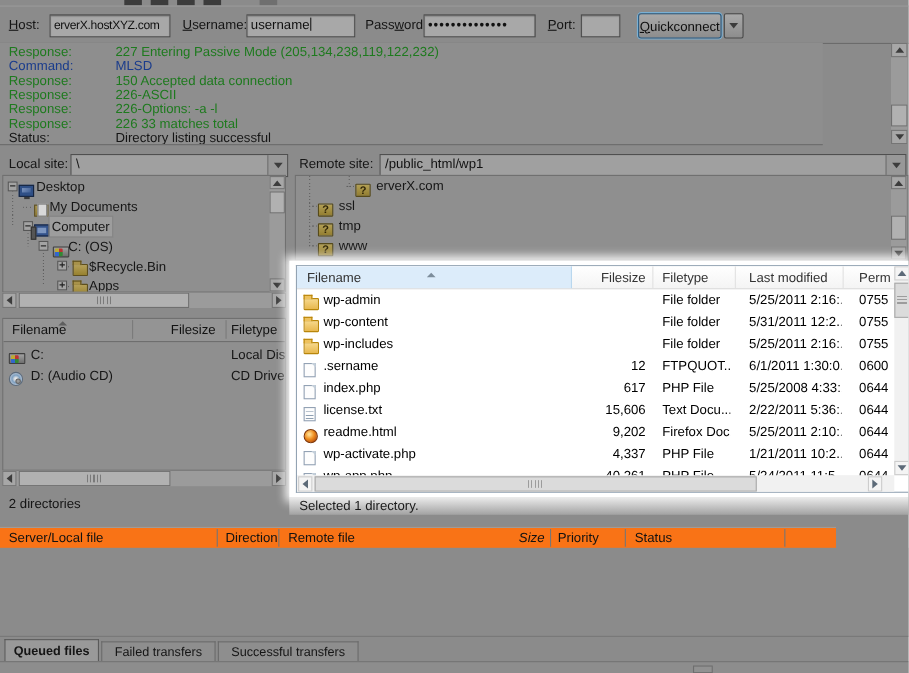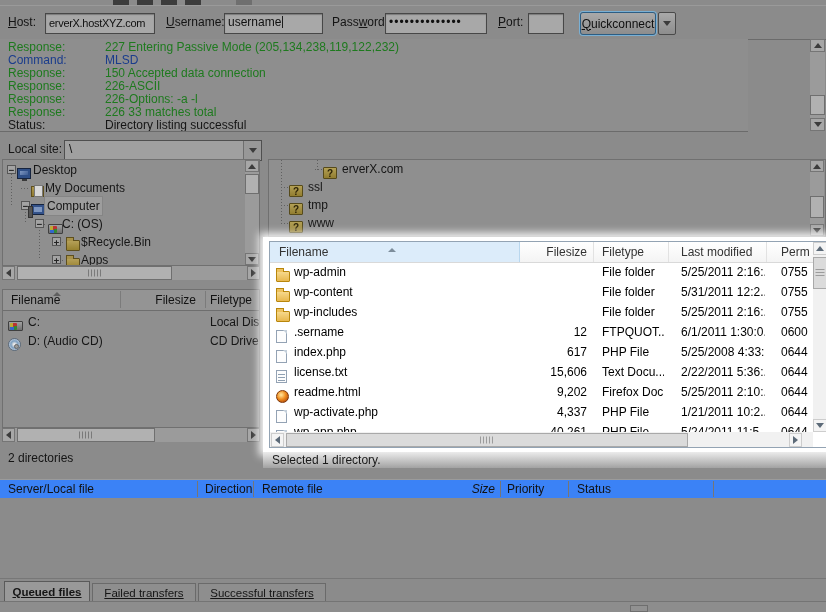--- a/index.html
+++ b/index.html
@@ -87,27 +87,27 @@
   .rc-mod{position:absolute;left:411px;width:84px;overflow:hidden;}
   .rc-perm{position:absolute;left:511px;width:31px;overflow:hidden;}
   .row-ic{position:absolute;left:6px;top:4px;}
 
   
   #remote-status{position:absolute;left:263px;top:452px;width:563px;height:16px;
                  background:linear-gradient(#ececec,#a2a2a2);color:#1a1a1a;line-height:16px;}
   #local-status{position:absolute;left:0;top:449px;width:262px;height:19px;line-height:19px;color:#141414;}
 
   
-  #queue-head{position:absolute;left:0;top:479px;width:826px;height:19px;background:#3b82f6;
+  #queue-head{position:absolute;left:0;top:479px;width:760px;height:19px;background:#f97316;
               border-top:1px solid #9b9b9b;border-bottom:1px solid #747474;}
   #queue-head .hcell{position:absolute;top:2px;color:#121212;}
   #queue-head .hdiv{height:16px;background:#767676;}
   #queue-body{position:absolute;left:0;top:498px;width:826px;height:80px;background:#8b8b8b;border-bottom:1px solid #777;}
   .tab{position:absolute;top:583px;height:18px;background:#8e8e8e;border:1px solid #6a6a6a;border-bottom:none;
-       display:flex;align-items:center;justify-content:center;font-size:11.5px;color:#151515;box-sizing:border-box;text-decoration:underline;}
+       display:flex;align-items:center;justify-content:center;font-size:11.5px;color:#151515;box-sizing:border-box;}
   .tab.active{top:581px;height:20px;background:#999999;border-color:#5a5a5a;font-weight:bold;}
   #bottom-strip{position:absolute;left:0;top:601px;width:826px;height:11px;background:#8d8d8d;border-top:1px solid #747474;}
   #resize-grip{position:absolute;left:630px;top:605px;width:16px;height:5px;border:1px solid #6e6e6e;background:#919191;}
 
   
   .ic{display:inline-block;position:relative;vertical-align:middle;box-sizing:border-box;}
   .ic-folder{width:14px;height:11px;background:linear-gradient(#f6d88b,#e8b84e);border:1px solid #b8860b;border-radius:1px;}
   .ic-folder:before{content:"";position:absolute;left:-1px;top:-4px;width:6px;height:3px;background:#eec25e;border:1px solid #b8860b;border-bottom:none;}
   .ic-folder-dim{width:14px;height:11px;background:linear-gradient(#b5a058,#97812f);border:1px solid #5e4f1d;border-radius:1px;}
   .ic-folder-dim:before{content:"";position:absolute;left:-1px;top:-4px;width:6px;height:3px;background:#a8924a;border:1px solid #5e4f1d;border-bottom:none;}
@@ -302,20 +302,29 @@
       </div>
     <div class="sthumb" style="left:15px;top:0;width:138px;height:14px">
         <span class="grip h"></span>
       </div>
     <div class="sbtn" style="left:245px;top:0;width:13px;height:14px">
         <span class="arr-rt"></span>
       </div>
   </div>
   <div id="local-status"><span style="margin-left:8px">2 directories</span></div>
 
+  <div class="site-bar" style="left:268px;top:140px;width:558px">
+    <span class="abs" style="left:4px;top:2px">Remote site:</span>
+    <div class="combo" style="left:77px;width:469px">
+      <span>/public_html/wp1</span>
+      <span class="combo-arrow">
+          <span class="arr-dn"></span>
+        </span>
+    </div>
+  </div>
 
   <div class="pane" style="left:268px;top:159px;width:558px;height:78px">
     <div id="remote-tree-rows">
         <div class="trow" style="top: 0px; left: 0px; width: 520px;">
           <div class="hdot" style="left: 46px; top: 9px; width: 7px;"></div>
           <div class="abs" style="left: 54px; top: 3px;"><span class="ic ic-qfolder">?</span></div>
           <div class="lbl" style="left: 73px;">erverX.com</div>
         </div>
         <div class="trow" style="top: 18px; left: 0px; width: 520px;">
           <div class="hdot" style="left: 12px; top: 9px; width: 7px;"></div>

